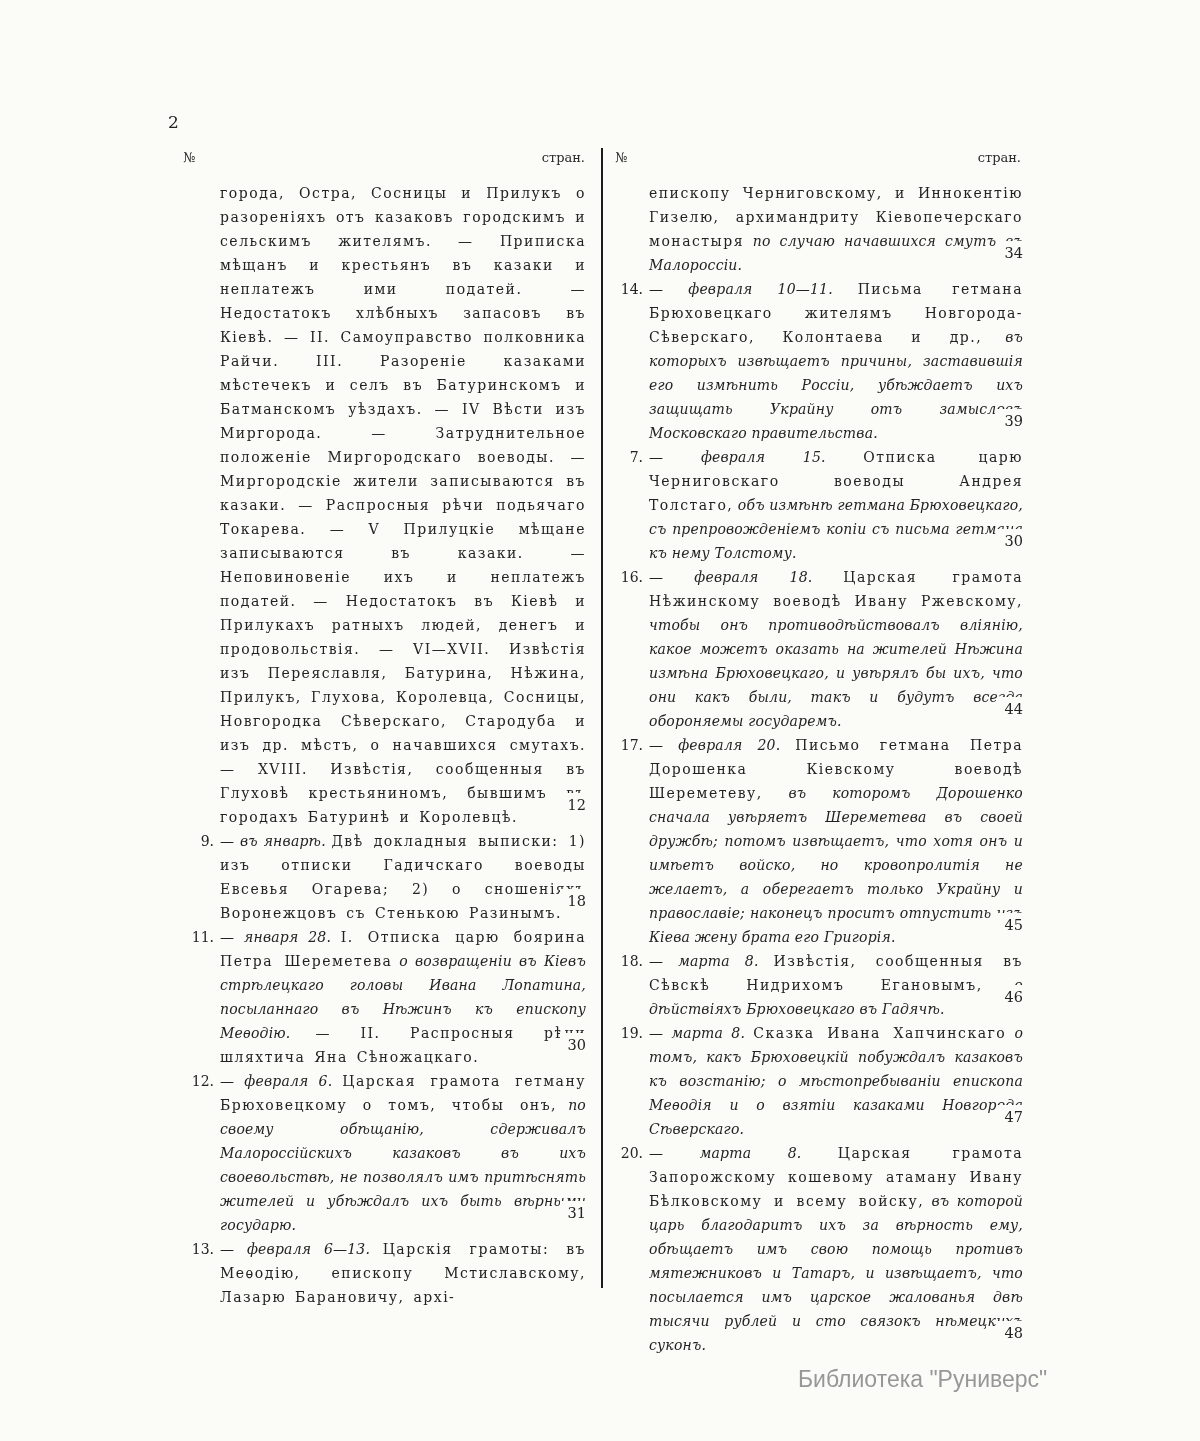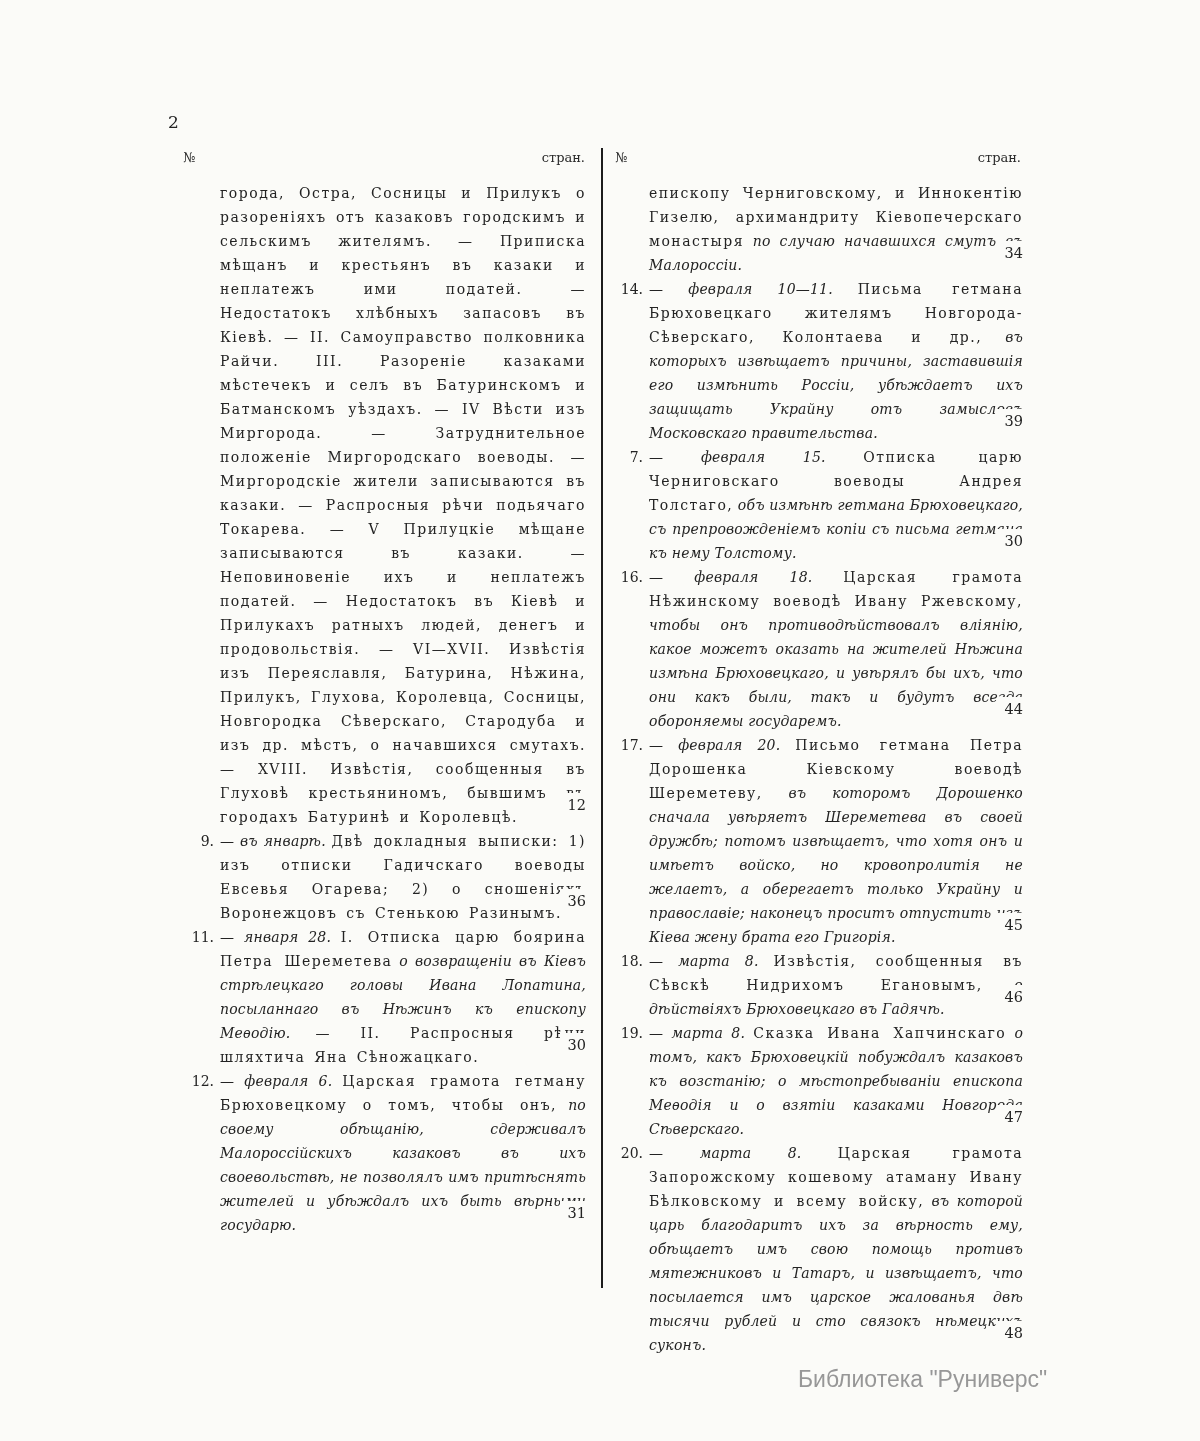--- a/index.html
+++ b/index.html
@@ -95,23 +95,24 @@
 <div class="col-header right">
   <span>№</span>
   <span>стран.</span>
 </div>
 
 <div class="divider"></div>
 
 <div class="toc-column left">
   <div>
       <div class="entry"><span><span class="seg-sp">города, Остра, Сосницы и Прилукъ о разореніяхъ отъ казаковъ городскимъ и сельскимъ жителямъ. — Приписка мѣщанъ и крестьянъ въ казаки и неплатежъ ими податей. — Недостатокъ хлѣбныхъ запасовъ въ Кіевѣ. — II. Самоуправство полковника Райчи. III. Разореніе казаками мѣстечекъ и селъ въ Батуринскомъ и Батманскомъ уѣздахъ. — IV Вѣсти изъ Миргорода. — Затруднительное положеніе Миргородскаго воеводы. — Миргородскіе жители записываются въ казаки. — Распросныя рѣчи подьячаго Токарева. — V Прилуцкіе мѣщане записываются въ казаки. — Неповиновеніе ихъ и неплатежъ податей. — Недостатокъ въ Кіевѣ и Прилукахъ ратныхъ людей, денегъ и продовольствія. — VI—XVII. Извѣстія изъ Переяславля, Батурина, Нѣжина, Прилукъ, Глухова, Королевца, Сосницы, Новгородка Сѣверскаго, Стародуба и изъ др. мѣстъ, о начавшихся смутахъ. — XVIII. Извѣстія, сообщенныя въ Глуховѣ крестьяниномъ, бывшимъ въ городахъ Батуринѣ и Королевцѣ.</span></span><span class="page">12</span></div>
-      <div class="entry"><span class="num">9.</span><span><span class="seg-it">— въ январѣ.</span> <span class="seg-sp">Двѣ докладныя выписки: 1) изъ отписки Гадичскаго воеводы Евсевья Огарева; 2) о сношеніяхъ Воронежцовъ съ Стенькою Разинымъ.</span></span><span class="page">36</span></div>
+      <div class="entry"><span class="num">9.</span><span><span class="seg-it">— въ январѣ.</span> <span class="seg-sp">Двѣ докладныя выписки: 1) изъ отписки Гадичскаго воеводы Евсевья Огарева; 2) о сношеніяхъ Воронежцовъ съ Стенькою Разинымъ.</span></span><span class="page">18</span></div>
       <div class="entry"><span class="num">11.</span><span><span class="seg-it">— января 28.</span> <span class="seg-sp">I. Отписка царю боярина Петра Шереметева</span> <span class="seg-it">о возвращеніи въ Кіевъ стрѣлецкаго головы Ивана Лопатина, посыланнаго въ Нѣжинъ къ епископу Меѳодію.</span> <span class="seg-sp">— II. Распросныя рѣчи шляхтича Яна Сѣножацкаго.</span></span><span class="page">30</span></div>
       <div class="entry"><span class="num">12.</span><span><span class="seg-it">— февраля 6.</span> <span class="seg-sp">Царская грамота гетману Брюховецкому о томъ, чтобы онъ,</span> <span class="seg-it">по своему обѣщанію, сдерживалъ Малороссійскихъ казаковъ въ ихъ своевольствѣ, не позволялъ имъ притѣснять жителей и убѣждалъ ихъ быть вѣрными государю.</span></span><span class="page">31</span></div>
+      <div class="entry"><span class="num">13.</span><span><span class="seg-it">— февраля 6—13.</span> <span class="seg-sp">Царскія грамоты: въ Меѳодію, епископу Мстиславскому, Лазарю Барановичу, архі-</span></span></div>
     </div>
 </div>
 
 <div class="toc-column right">
   <div>
       <div class="entry"><span><span class="seg-sp">епископу Черниговскому, и Иннокентію Гизелю, архимандриту Кіевопечерскаго монастыря</span> <span class="seg-it">по случаю начавшихся смутъ въ Малороссіи.</span></span><span class="page">34</span></div>
       <div class="entry"><span class="num">14.</span><span><span class="seg-it">— февраля 10—11.</span> <span class="seg-sp">Письма гетмана Брюховецкаго жителямъ Новгорода-Сѣверскаго, Колонтаева и др.,</span> <span class="seg-it">въ которыхъ извѣщаетъ причины, заставившія его измѣнить Россіи, убѣждаетъ ихъ защищать Украйну отъ замысловъ Московскаго правительства.</span></span><span class="page">39</span></div>
       <div class="entry"><span class="num">7.</span><span><span class="seg-it">— февраля 15.</span> <span class="seg-sp">Отписка царю Черниговскаго воеводы Андрея Толстаго,</span> <span class="seg-it">объ измѣнѣ гетмана Брюховецкаго, съ препровожденіемъ копіи съ письма гетмана къ нему Толстому.</span></span><span class="page">30</span></div>
       <div class="entry"><span class="num">16.</span><span><span class="seg-it">— февраля 18.</span> <span class="seg-sp">Царская грамота Нѣжинскому воеводѣ Ивану Ржевскому,</span> <span class="seg-it">чтобы онъ противодѣйствовалъ вліянію, какое можетъ оказать на жителей Нѣжина измѣна Брюховецкаго, и увѣрялъ бы ихъ, что они какъ были, такъ и будутъ всегда обороняемы государемъ.</span></span><span class="page">44</span></div>
       <div class="entry"><span class="num">17.</span><span><span class="seg-it">— февраля 20.</span> <span class="seg-sp">Письмо гетмана Петра Дорошенка Кіевскому воеводѣ Шереметеву,</span> <span class="seg-it">въ которомъ Дорошенко сначала увѣряетъ Шереметева въ своей дружбѣ; потомъ извѣщаетъ, что хотя онъ и имѣетъ войско, но кровопролитія не желаетъ, а оберегаетъ только Украйну и православіе; наконецъ проситъ отпустить изъ Кіева жену брата его Григорія.</span></span><span class="page">45</span></div>

